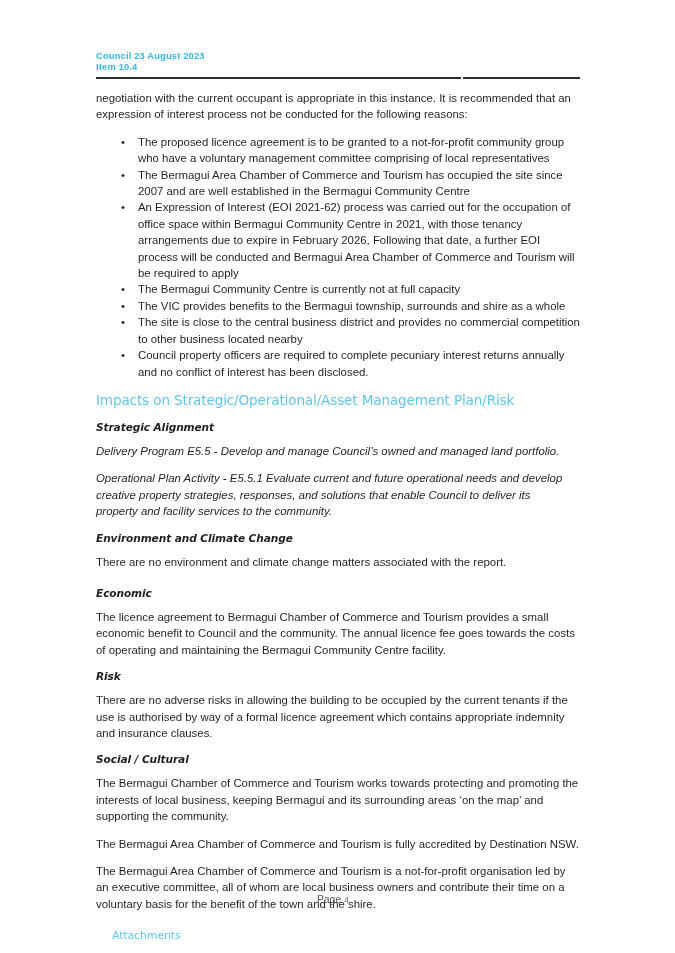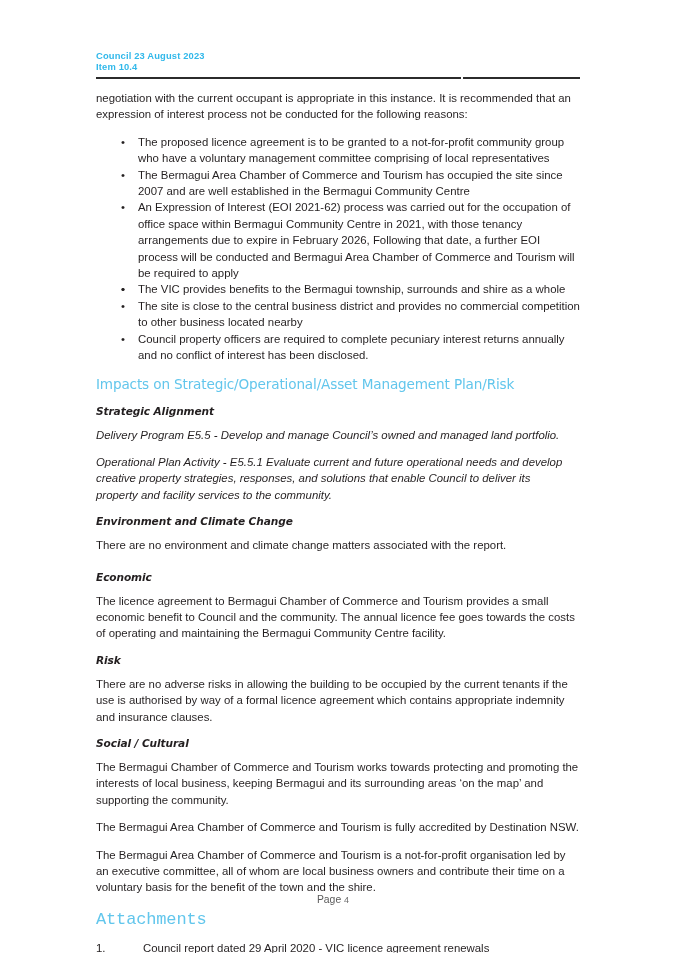--- a/index.html
+++ b/index.html
@@ -99,24 +99,23 @@
   h2.section-heading {
     margin: 12px 0 4px 0;
     font-family: "DejaVu Sans", sans-serif;
     font-weight: normal;
     font-size: 13.6px;
     line-height: 17px;
     letter-spacing: -0.15px;
     color: #62c6ec;
   }
   h2.section-heading.attachments {
-    margin: 13px 0 10px 0;
-    font-size: 17px;
+    margin: 13px 0 10px 16px;
+    font-size: 11px;
     line-height: 21px;
-    font-family: Liberation Mono, monospace;
   }
   h3.sub-heading {
     margin: 11px 0 9px 0;
     font-family: "DejaVu Sans", sans-serif;
     font-weight: bold;
     font-style: italic;
     font-size: 10.6px;
     line-height: 14px;
     letter-spacing: -0.1px;
     color: #231f20;
@@ -192,20 +191,21 @@
       <li>
         <span class="bullet-dot">•</span>
         <span>The Bermagui Area Chamber of Commerce and Tourism has occupied the site since 2007 and are well established in the Bermagui Community Centre</span>
       </li>
       <li>
         <span class="bullet-dot">•</span>
         <span>An Expression of Interest (EOI 2021-62) process was carried out for the occupation of office space within Bermagui Community Centre in 2021, with those tenancy arrangements due to expire in February 2026, Following that date, a further EOI process will be conducted and Bermagui Area Chamber of Commerce and Tourism will be required to apply</span>
       </li>
       <li>
         <span class="bullet-dot">•</span>
+        <span>The Bermagui Community Centre is currently not at full capacity</span>
       </li>
       <li>
         <span class="bullet-dot">•</span>
         <span>The VIC provides benefits to the Bermagui township, surrounds and shire as a whole</span>
       </li>
       <li>
         <span class="bullet-dot">•</span>
         <span>The site is close to the central business district and provides no commercial competition to other business located nearby</span>
       </li>
       <li>

